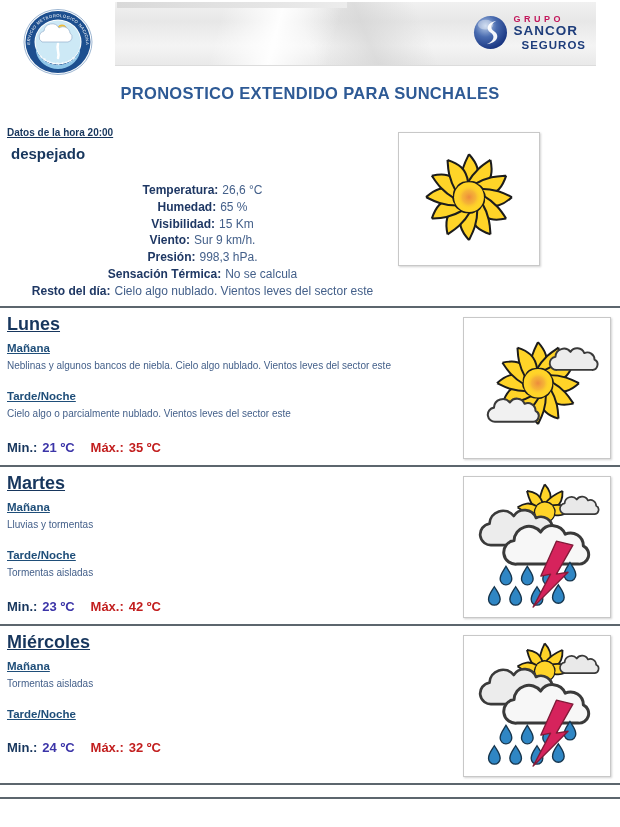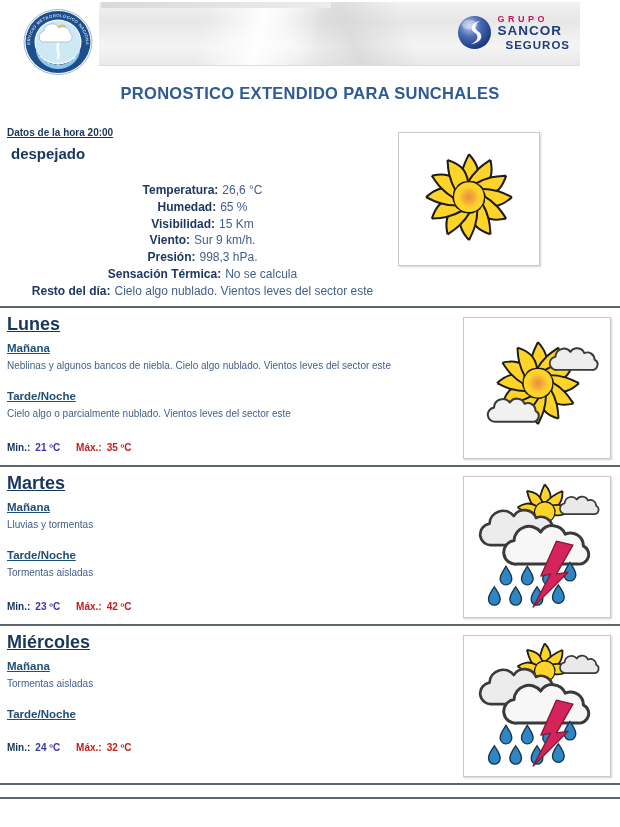--- a/index.html
+++ b/index.html
@@ -1,21 +1,21 @@
 <!DOCTYPE html>
 <html><head>
 <meta charset="utf-8">
 <style>
   html,body{margin:0;padding:0;background:#fff;}
   .page{width:620px;height:827px;position:relative;background:#fff;overflow:hidden;
         font-family:"Liberation Sans",sans-serif;}
   
   .header{position:relative;height:70px;}
   .smn-logo{position:absolute;left:22px;top:8px;width:72px;height:66px;}
-  .banner{position:absolute;left:99px;top:2px;width:481px;height:63px;
+  .banner{position:absolute;left:115px;top:2px;width:481px;height:63px;
     background:
       linear-gradient(105deg, rgba(255,255,255,0) 22%, rgba(255,255,255,.95) 34%, rgba(255,255,255,0) 46%),
       linear-gradient(68deg, rgba(205,205,205,0) 40%, rgba(205,205,205,.55) 52%, rgba(205,205,205,0) 64%),
       linear-gradient(180deg,#f1f1f1 0%,#e7e7e7 30%,#f4f4f4 70%,#e9e9e9 100%);
     border-bottom:1px solid #dcdcdc;}
   .banner::after{content:"";position:absolute;top:0;left:2px;width:230px;height:6px;
     background:linear-gradient(90deg,#d9d9d9,#ececec);}
   .sancor-logo{position:absolute;right:10px;top:13px;display:flex;align-items:center;gap:5px;}
   .sancor-text{display:flex;flex-direction:column;line-height:1.05;}
   .sancor-grupo{color:#C2175B;font-weight:bold;font-size:9px;letter-spacing:3.5px;}
@@ -41,21 +41,21 @@
            background:linear-gradient(90deg, rgba(110,110,110,0) 0%, rgba(100,100,100,.5) 55%, rgba(120,120,120,.12) 100%);
            transform:skewX(-42deg);filter:blur(3px);z-index:-1;}
   .iconbox-current{width:140px;height:132px;margin-right:80px;margin-top:5px;}
   .iconbox-day{width:146px;height:140px;margin-right:9px;margin-top:4px;}
   
   .day{padding-top:5px;padding-bottom:2px;min-height:150px;}
   .day-name{font-size:18px;font-weight:bold;color:#17365D;text-decoration:underline;margin:0;line-height:22px;}
   .period-label{font-size:11.5px;font-weight:bold;color:#1F4E79;text-decoration:underline;margin-top:6px;line-height:14px;}
   .period-text{font-size:10px;color:#44608A;margin-top:3px;line-height:15px;}
   .evening{margin-top:16px;}
-  .minmax{margin-top:19px;font-size:10px;font-weight:bold;line-height:16px;}
+  .minmax{margin-top:19px;font-size:13px;font-weight:bold;line-height:16px;}
   .min-label{color:#17365D;}
   .min-value{color:#3C35A8;margin:0 16px 0 5px;}
   .max-label{color:#C21E1E;}
   .max-value{color:#C21E1E;margin-left:5px;}
   
   .divider{border:0;border-top:2px solid #5c666d;margin:0;}
   .divider-final{margin-top:12px;}
 </style>
 </head>
 <body>

